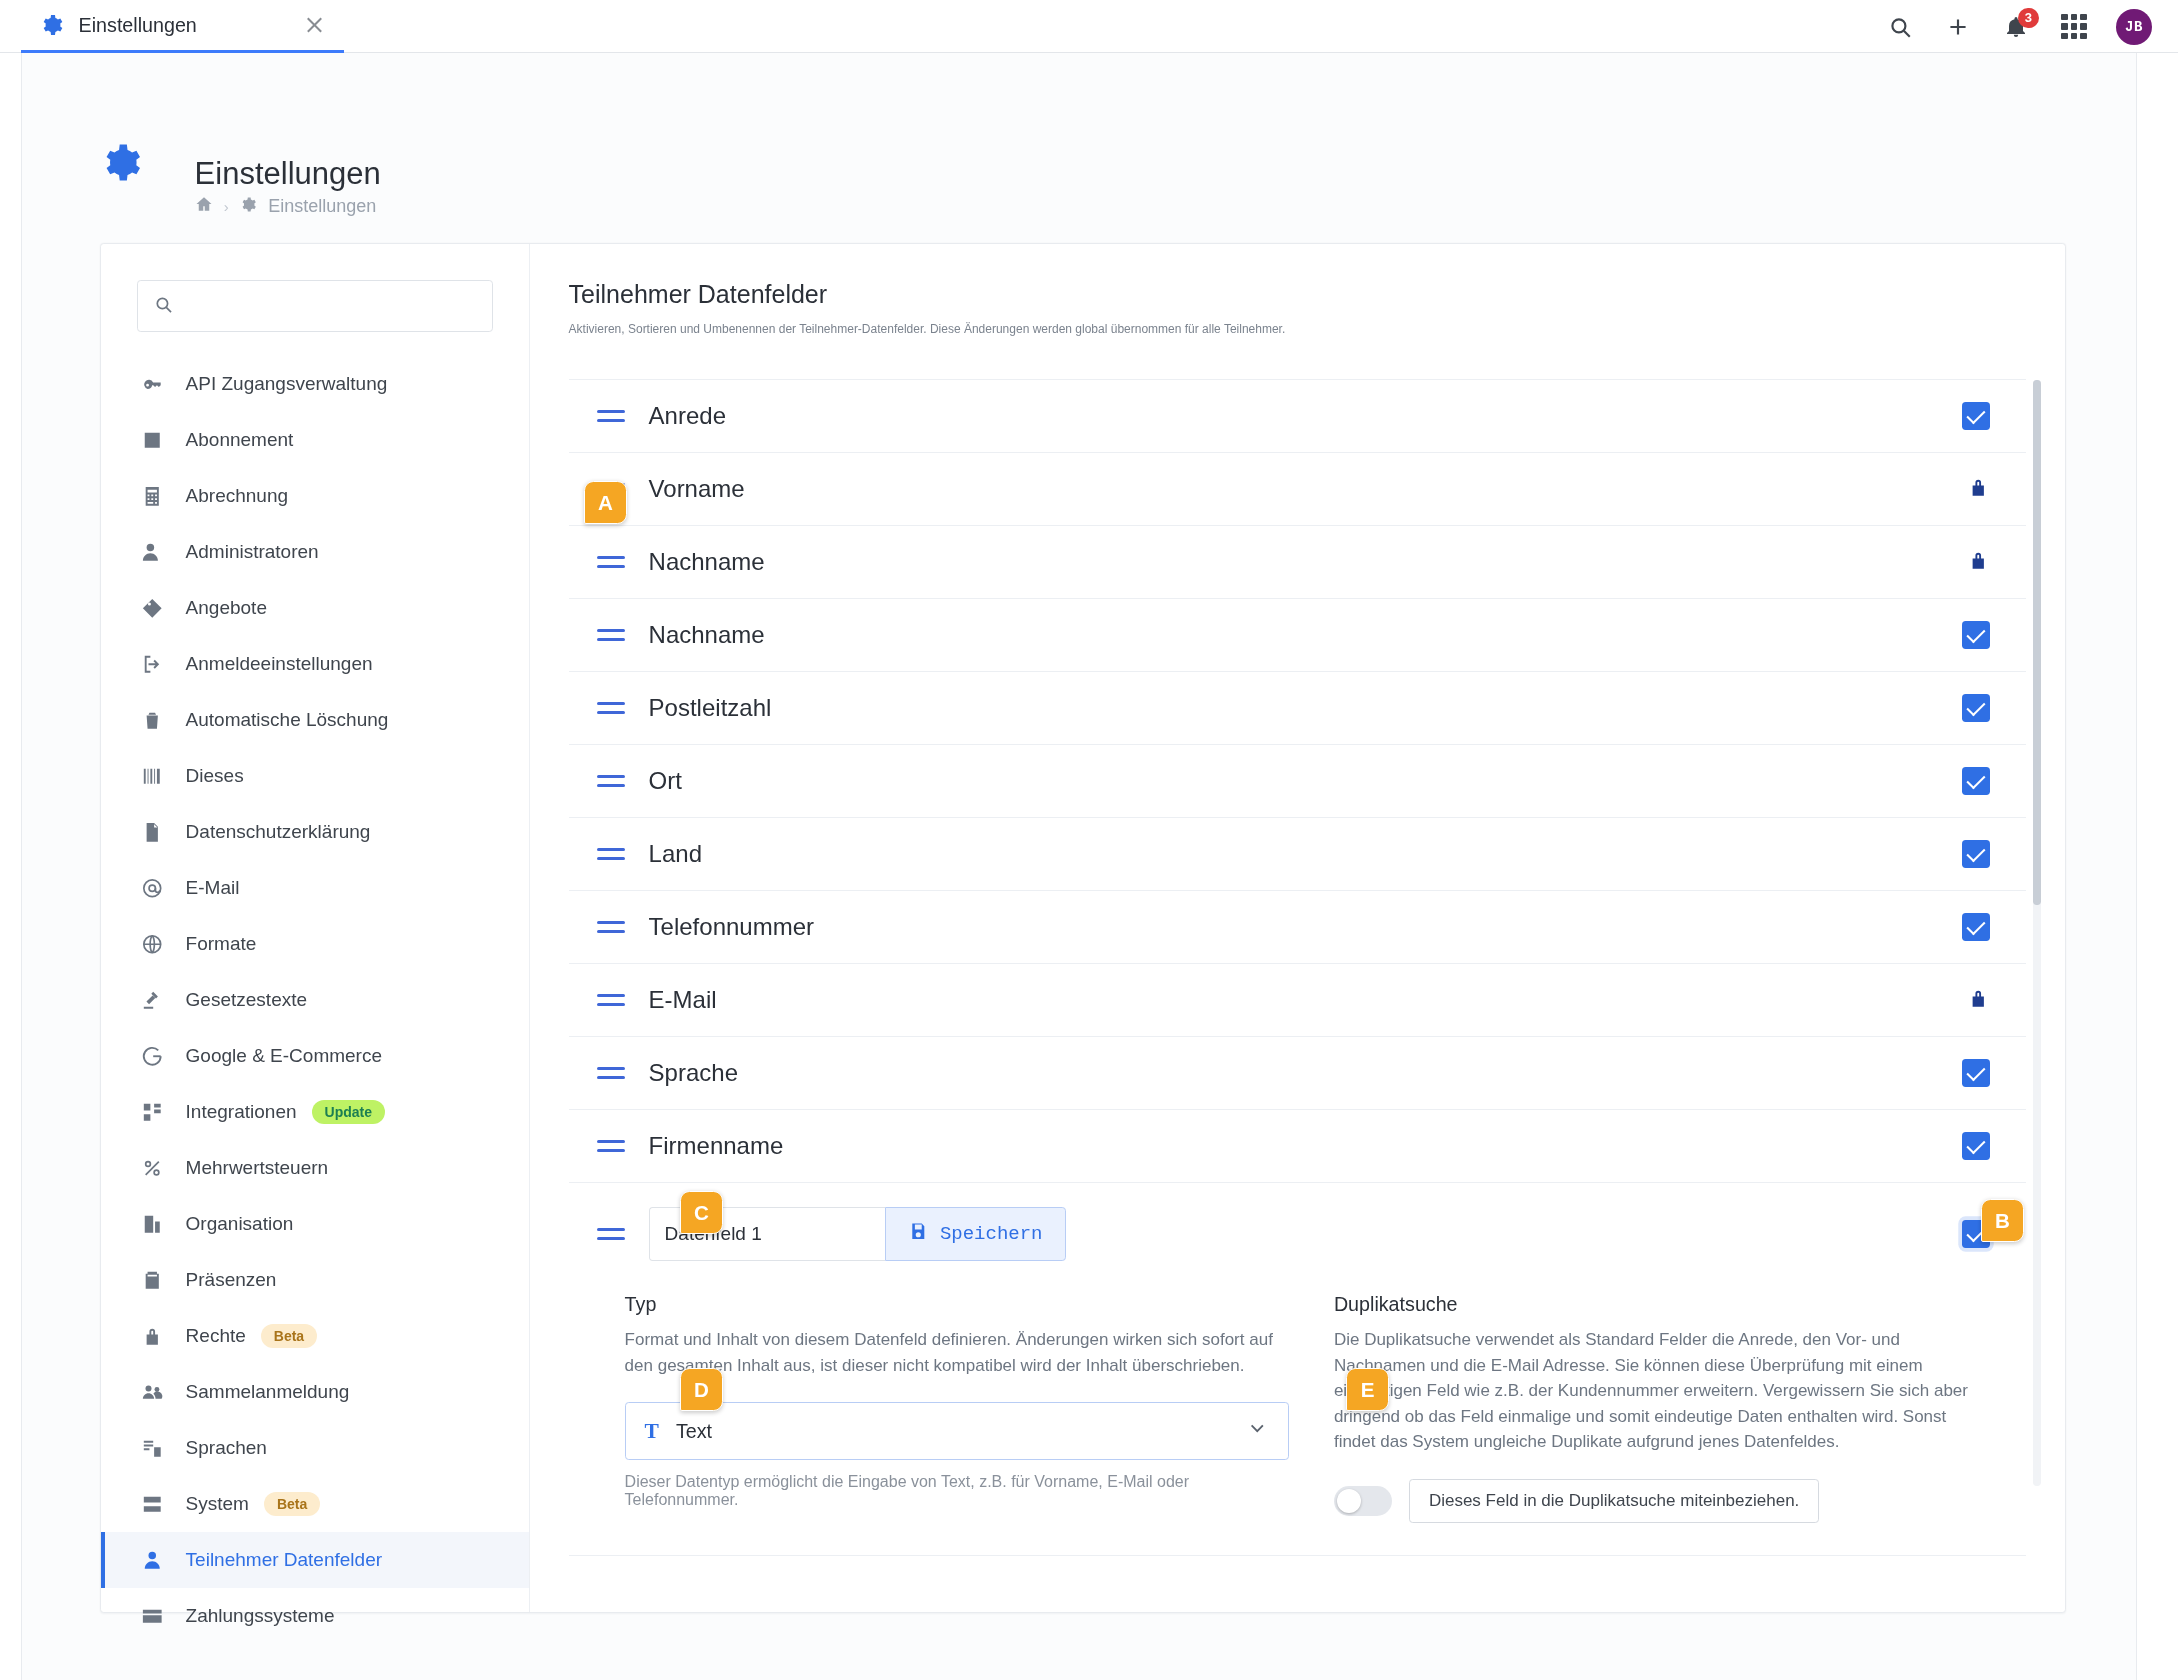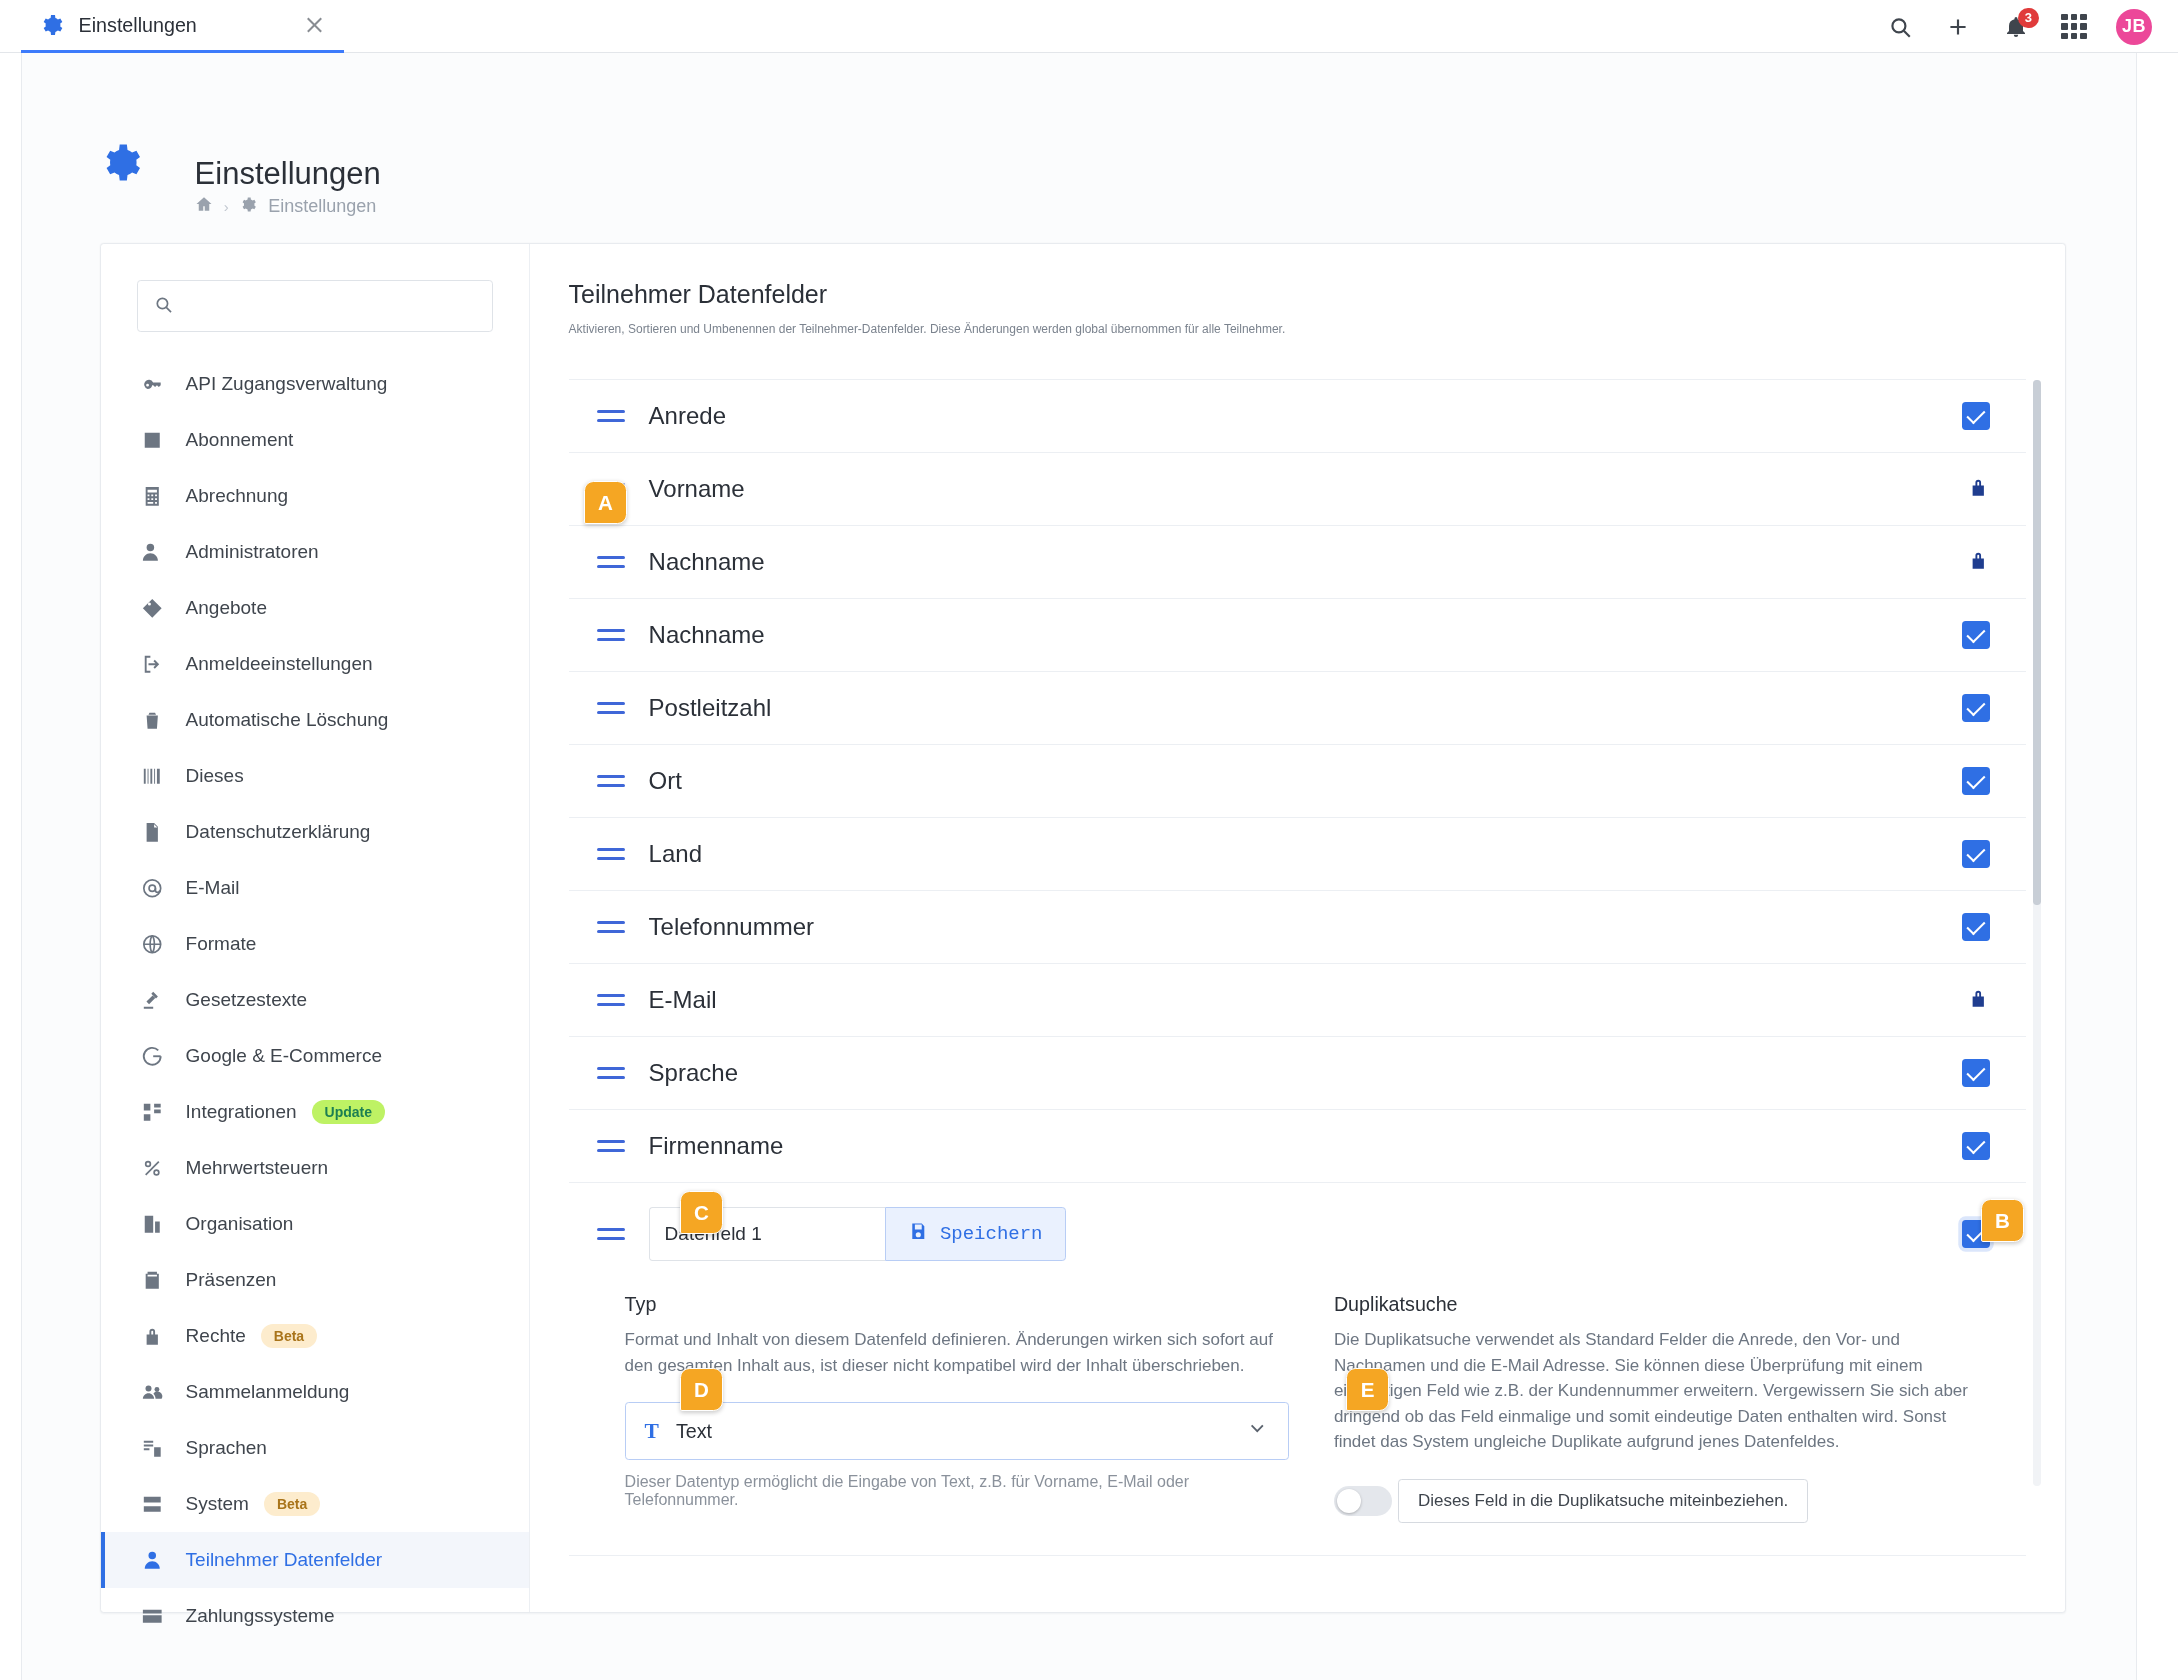--- a/index.html
+++ b/index.html
@@ -47,23 +47,23 @@
   .tr-icon { width: 32px; height: 32px; display: flex; align-items: center; justify-content: center; color: #3f454d; position: relative; }
   .badge {
     position: absolute; right: -6.6px; top: -2.8px;
     background: #e03b3b; color: #fff;
     font-size: 13px; line-height: 20.6px;
     min-width: 20.6px; height: 20.6px; border-radius: 10.3px;
     text-align: center; padding: 0 3.7px; font-weight: 600;
   }
   .avatar {
     width: 36px; height: 36px; border-radius: 50%;
-    background: #ec4899; color: #fff;
+    background: #701a75; color: #fff;
     display: flex; align-items: center; justify-content: center;
-    font-size: 18px; font-weight: 700; letter-spacing: 0.5px;
+    font-size: 14px; font-weight: 700; letter-spacing: 0.5px; font-family: Liberation Mono, monospace;
   }
   .grid-icon { display: grid; grid-template-columns: repeat(3, 6.6px); grid-gap: 2.8px; }
   .grid-icon i { width: 6.6px; height: 6.6px; background: #3f454d; border-radius: 0.9px; display: block; }
 
   
   .page {
     position: absolute; left: 20.6px; top: 53px;
     width: 2116px; height: 1627px;
     background: #fbfcfd;
     border-left: 0.9px solid #e8ebef;
@@ -205,21 +205,21 @@
     margin-top: 24px;
     height: 58px; border: 0.9px solid #b8cdf5; border-radius: 3.7px;
     display: flex; align-items: center; padding: 0 19px;
     font-size: 19.7px; color: #2b3038; background: #fff;
     cursor: pointer;
   }
   .select .t-ico { color: #2f6fe4; font-size: 21.5px; font-weight: 700; margin-right: 17px; font-family: "Liberation Serif", serif; }
   .select .chev { margin-left: auto; color: #5a626d; }
   .select-hint { margin-top: 13px; font-size: 16px; color: #8a919b; }
 
-  .dupe-row { display: flex; align-items: center; gap: 6px; margin-top: 24px; }
+  .dupe-row { display: flex; align-items: center; gap: 17px; margin-top: 24px; }
   .toggle {
     width: 58px; height: 30px; border-radius: 15px;
     background: #e4e7ec; position: relative; cursor: pointer;
   }
   .toggle .knob {
     position: absolute; left: 2.8px; top: 2.8px;
     width: 24px; height: 24px; border-radius: 50%;
     background: #fff; box-shadow: 0 0.9px 2.8px rgba(0,0,0,.25);
   }
   .dupe-btn {

